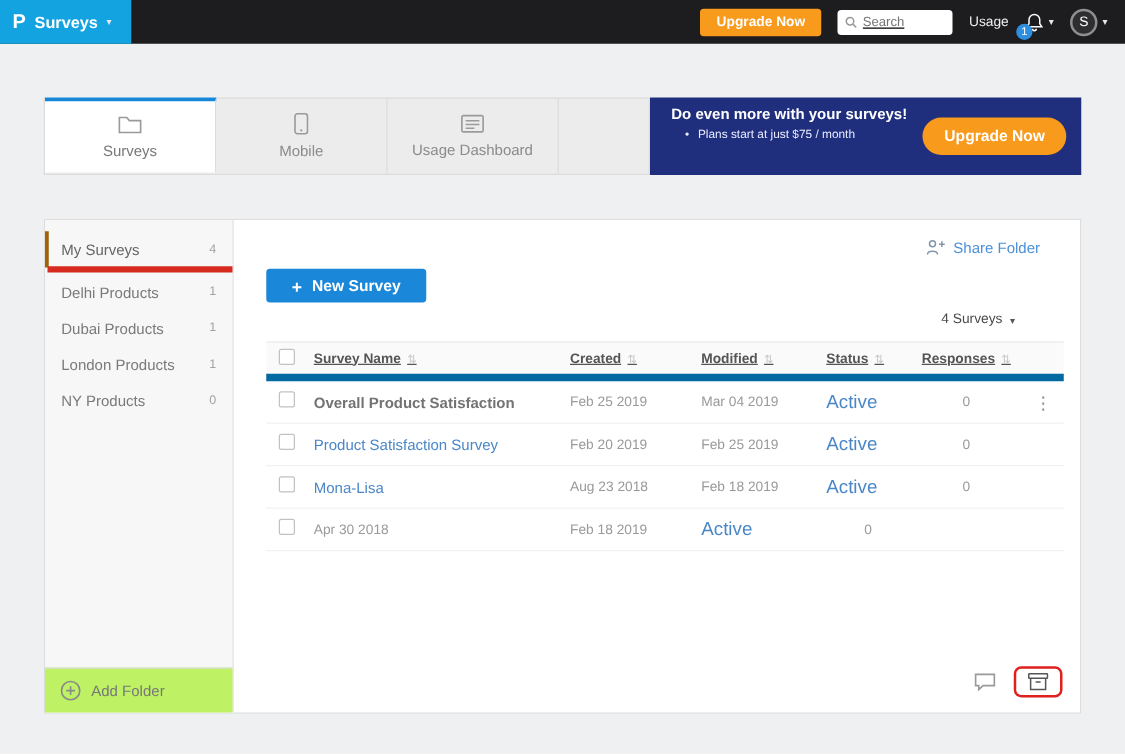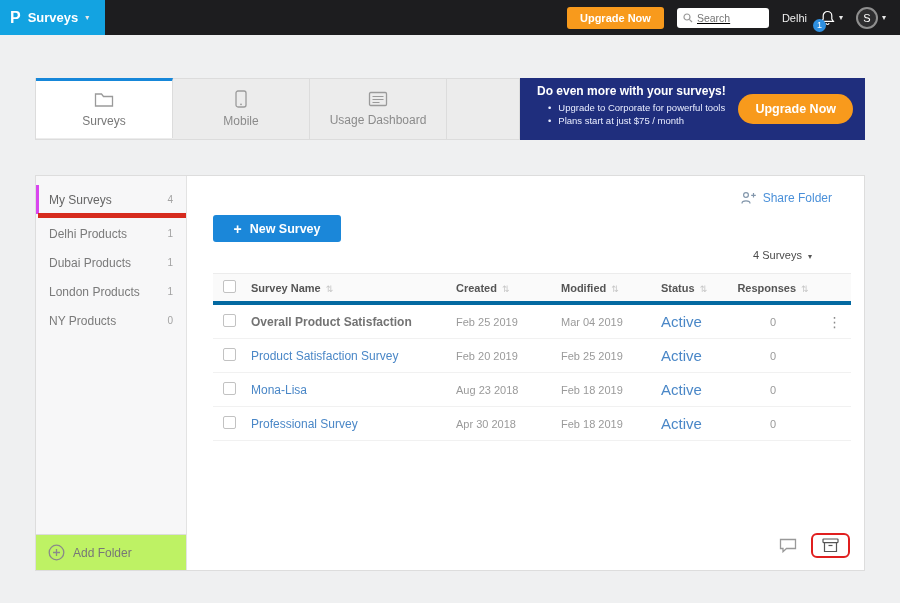--- a/index.html
+++ b/index.html
@@ -37,35 +37,35 @@
   .promo-bullets { list-style:none; margin-left:28px; font-size:9.5px; line-height:13px; color:#e9edff; }
   .promo-bullets li::before { content:"•"; margin-right:7px; }
   .btn-upgrade-promo { position:absolute; right:12px; top:50%; transform:translateY(-50%); background:#f89a1c; color:#fff; border:none; border-radius:15px; font-size:12.5px; font-weight:bold; padding:8px 17px; cursor:pointer; font-family:inherit; }
 
   
   .card { position:absolute; left:35px; top:175px; width:830px; height:396px; background:#fff; border:1px solid #ddd; display:flex; }
 
   .side { width:151px; background:#f7f7f8; border-right:1px solid #e3e3e3; position:relative; padding-top:9px; flex:none; }
   .folder { height:29px; display:flex; align-items:center; justify-content:space-between; padding:0 13px; font-size:12px; color:#7a7a7a; cursor:pointer; }
   .folder .cnt { font-size:10px; color:#a3a3a3; }
-  .folder.active { border-left:3px solid #d946ef; padding-left:10px; color:#666;gap:37px; }
+  .folder.active { border-left:3px solid #a16207; padding-left:10px; color:#666;gap:37px; }
   .red-underline { height:5px; background:#d62b1e; width:148px; margin-left:2px; margin-top:-1px; margin-bottom:1px; }
   .add-folder { position:absolute; bottom:0; left:0; right:0; height:36px; background:#bef264; border-top:1px solid #dcdcdc; display:flex; align-items:center; gap:8px; padding-left:12px; color:#777; font-size:12px; cursor:pointer; }
 
   .content { flex:1; position:relative; }
   .share { position:absolute; top:15px; right:32px; display:flex; align-items:center; gap:6px; color:#4a90d9; font-size:12px; cursor:pointer; }
   .btn-new-survey { position:absolute; left:26px; top:39px; width:128px; height:27px; background:#1b87d9; border:none; border-radius:3px; color:#fff; font-size:12.5px; font-weight:bold; display:flex; align-items:center; justify-content:center; gap:8px; cursor:pointer; font-family:inherit; }
   .btn-new-survey .plus { font-size:14px; font-weight:bold; }
   .count-dd { position:absolute; top:73px; right:52px; font-size:11px; color:#4a4a4a; display:flex; gap:6px; align-items:flex-end; cursor:pointer; }
   .count-dd .caret { color:#555; }
 
   
   .table { position:absolute; left:26px; top:97px; width:638px; }
   .thead, .trow { display:grid; grid-template-columns:38px 205px 105px 100px 67px 90px 1fr; align-items:center; }
-  .thead { height:32px; background:#fafafa; border-top:1px solid #ececec; border-bottom:4px solid #0369a1; font-size:11px; font-weight:bold; color:#555; }
+  .thead { height:32px; background:#fafafa; border-top:1px solid #ececec; border-bottom:6px solid #0369a1; font-size:11px; font-weight:bold; color:#555;text-decoration:underline; }
   .trow { height:34px; border-bottom:1px solid #f1f1f1; }
   .cb { width:13px; height:13px; border:1px solid #c2c2c2; border-radius:2px; background:#fff; margin-left:10px; appearance:none; -webkit-appearance:none; cursor:pointer; }
   .sort { color:#c6c6c6; font-size:9px; margin-left:5px; font-weight:normal; }
   .sname { font-size:12px; color:#4a87c7; cursor:pointer; }
   .sname.bold { font-weight:bold; color:#737373; }
   .date { font-size:11px; color:#9a9a9a; }
   .status { font-size:15px; color:#4a87c7; }
   .resp { font-size:11px; color:#9a9a9a; text-align:center; }
   .resp-h { text-align:center; }
   .dots { color:#8a8a8a; font-size:14px; text-align:center; cursor:pointer; }
@@ -88,21 +88,21 @@
     <button class="btn-upgrade-top">Upgrade Now</button>
     <div class="search-box">
       <span>
         <svg width="10" height="10" viewBox="0 0 10 10">
             <circle cx="4" cy="4" r="3" fill="none" stroke="#999" stroke-width="1.2"></circle>
             <path d="M6.3 6.3 L9 9" stroke="#999" stroke-width="1.2"></path>
           </svg>
       </span>
       <input type="text" placeholder="Search" style="">
     </div>
-    <span class="help">Delhi</span>
+    <span class="help">Usage</span>
     <div class="bell-wrap">
       <span>
         <svg width="15" height="16" viewBox="0 0 15 16">
             <path d="M7.5 1.5 a4.3 4.3 0 0 1 4.3 4.3 v3.2 l1.6 2.3 H1.6 l1.6 -2.3 V5.8 A4.3 4.3 0 0 1 7.5 1.5 z" fill="none" stroke="#fff" stroke-width="1.2"></path>
             <path d="M6 13 a1.5 1.5 0 0 0 3 0" fill="none" stroke="#fff" stroke-width="1.2"></path>
           </svg>
       </span>
       <span class="badge">1</span>
       <span class="caret">▾</span>
     </div>
@@ -139,21 +139,20 @@
         </svg>
     </span>
     <span>Usage Dashboard</span>
   </div>
   <div class="tab-filler"></div>
 </div>
 
 <div class="promo">
   <div class="promo-title">Do even more with your surveys!</div>
   <ul class="promo-bullets">
-    <li>Upgrade to Corporate for powerful tools</li>
     <li>Plans start at just $75 / month</li>
   </ul>
   <button class="btn-upgrade-promo">Upgrade Now</button>
 </div>
 
 <div class="card">
 
   <div class="side">
     <div class="folder active">
       <span>My Surveys</span>
@@ -246,21 +245,20 @@
         <span class="sname">Mona-Lisa</span>
         <span class="date">Aug 23 2018</span>
         <span class="date">Feb 18 2019</span>
         <span class="status">Active</span>
         <span class="resp">0</span>
         <span></span>
       </div>
 
       <div class="trow">
         <span><input type="checkbox" class="cb" style=""></span>
-        <span class="sname">Professional Survey</span>
         <span class="date">Apr 30 2018</span>
         <span class="date">Feb 18 2019</span>
         <span class="status">Active</span>
         <span class="resp">0</span>
         <span></span>
       </div>
     </div>
 
     <div class="bottom-icons">
       <button class="icon-btn">

